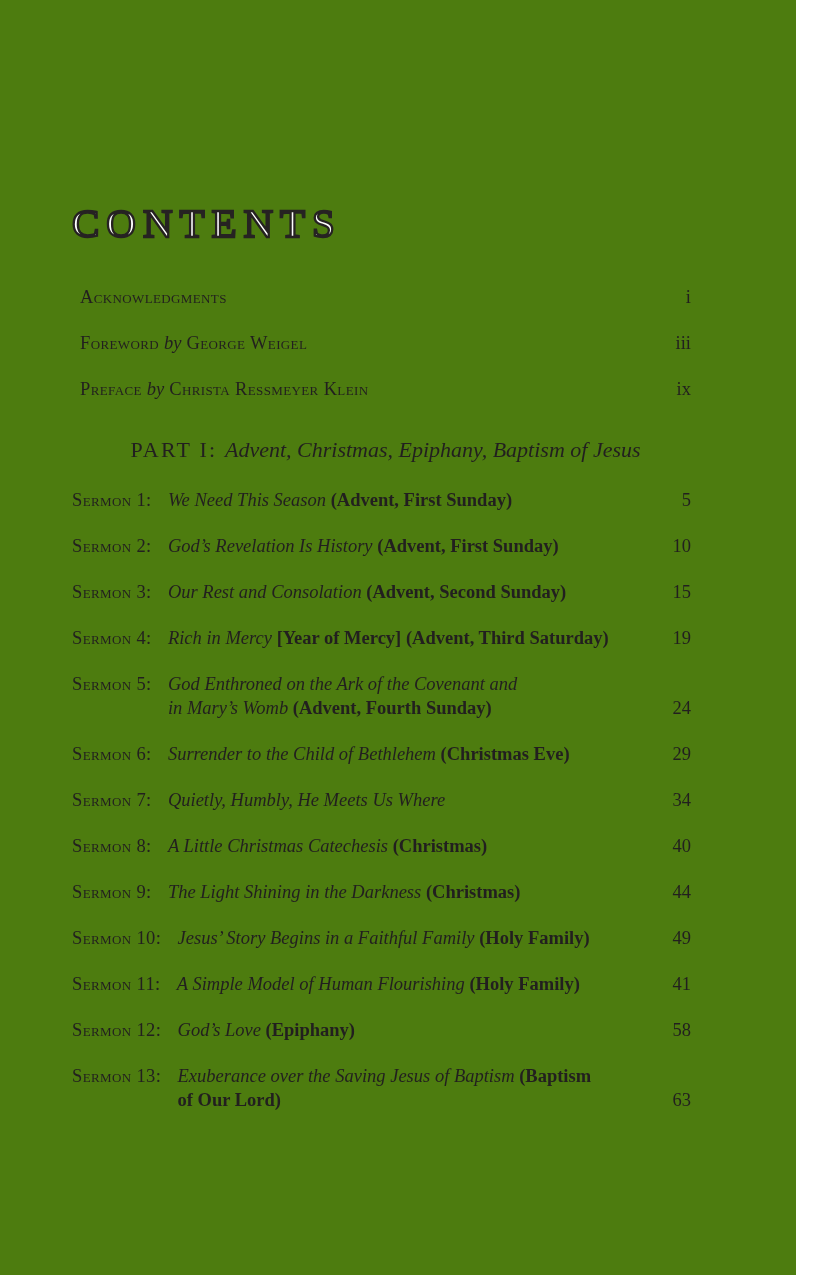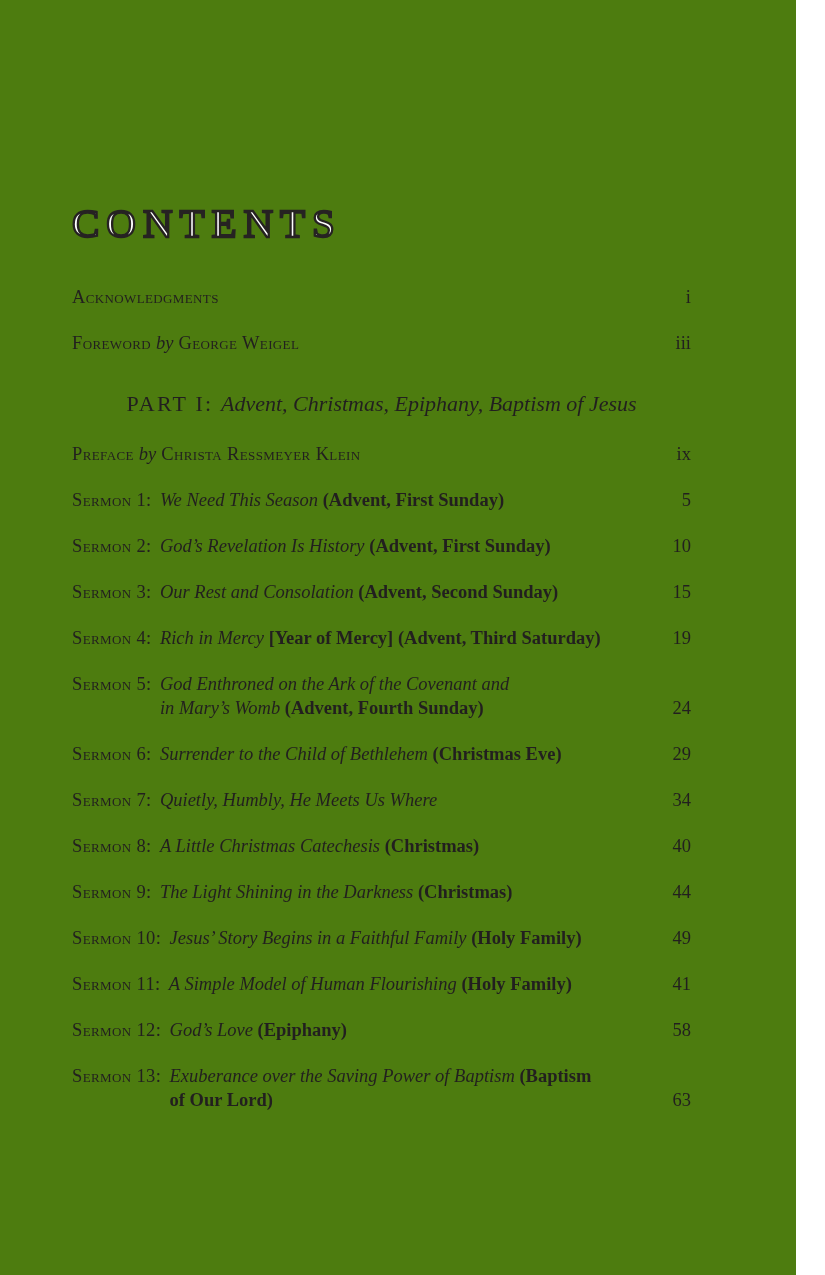--- a/index.html
+++ b/index.html
@@ -37,21 +37,21 @@
   }
   .row .label {
     flex: none;
     margin-right: 0.45em;
     white-space: nowrap;
   }
   .sc { font-variant: small-caps; letter-spacing: 0.02em; }
   .it { font-style: italic; }
   .rm { font-style: normal; font-weight: bold; }
   .row .body { flex: 1; min-width: 0; }
-  .row .line { display: block; white-space: nowrap; }
+  .row .line { display: block; white-space: nowrap; margin-left: 8px; }
   .row .pg {
     flex: none;
     width: 36px;
     text-align: right;
     align-self: flex-end;
     white-space: nowrap;
   }
   .row.part {
     padding-top: 13px;
     margin-bottom: 24px;
@@ -72,30 +72,30 @@
           <span class="line"><span class="seg sc">Acknowledgments</span></span>
         </span>
         <span class="pg">i</span>
       </div>
       <div class="row front">
         <span class="body">
           <span class="line"><span class="seg sc">Foreword </span><span class="seg it">by</span><span class="seg sc"> George Weigel</span></span>
         </span>
         <span class="pg">iii</span>
       </div>
-      <div class="row part">
-        <span class="body">
-          <span class="line"><span class="seg part-label">PART I: </span><span class="seg it">Advent, Christmas, Epiphany, Baptism of Jesus</span></span>
-        </span>
-      </div>
       <div class="row front">
         <span class="body">
           <span class="line"><span class="seg sc">Preface </span><span class="seg it">by</span><span class="seg sc"> Christa Ressmeyer Klein</span></span>
         </span>
         <span class="pg">ix</span>
+      </div>
+      <div class="row part">
+        <span class="body">
+          <span class="line"><span class="seg part-label">PART I: </span><span class="seg it">Advent, Christmas, Epiphany, Baptism of Jesus</span></span>
+        </span>
       </div>
       <div class="row sermon">
         <span class="label sc">Sermon 1:</span>
         <span class="body">
           <span class="line"><span class="seg it">We Need This Season </span><span class="seg rm">(Advent, First Sunday)</span></span>
         </span>
         <span class="pg">5</span>
       </div>
       <div class="row sermon">
         <span class="label sc">Sermon 2:</span>
@@ -171,19 +171,19 @@
       <div class="row sermon">
         <span class="label sc">Sermon 12:</span>
         <span class="body">
           <span class="line"><span class="seg it">God’s Love </span><span class="seg rm">(Epiphany)</span></span>
         </span>
         <span class="pg">58</span>
       </div>
       <div class="row sermon">
         <span class="label sc">Sermon 13:</span>
         <span class="body">
-          <span class="line"><span class="seg it">Exuberance over the Saving Power of Baptism </span><span class="seg rm">(Baptism</span></span>
+          <span class="line"><span class="seg it">Exuberance over the Saving Jesus of Baptism </span><span class="seg rm">(Baptism</span></span>
           <span class="line"><span class="seg rm">of Our Lord)</span></span>
         </span>
         <span class="pg">63</span>
       </div>
     </div>
 </div>
 
 </body></html>

